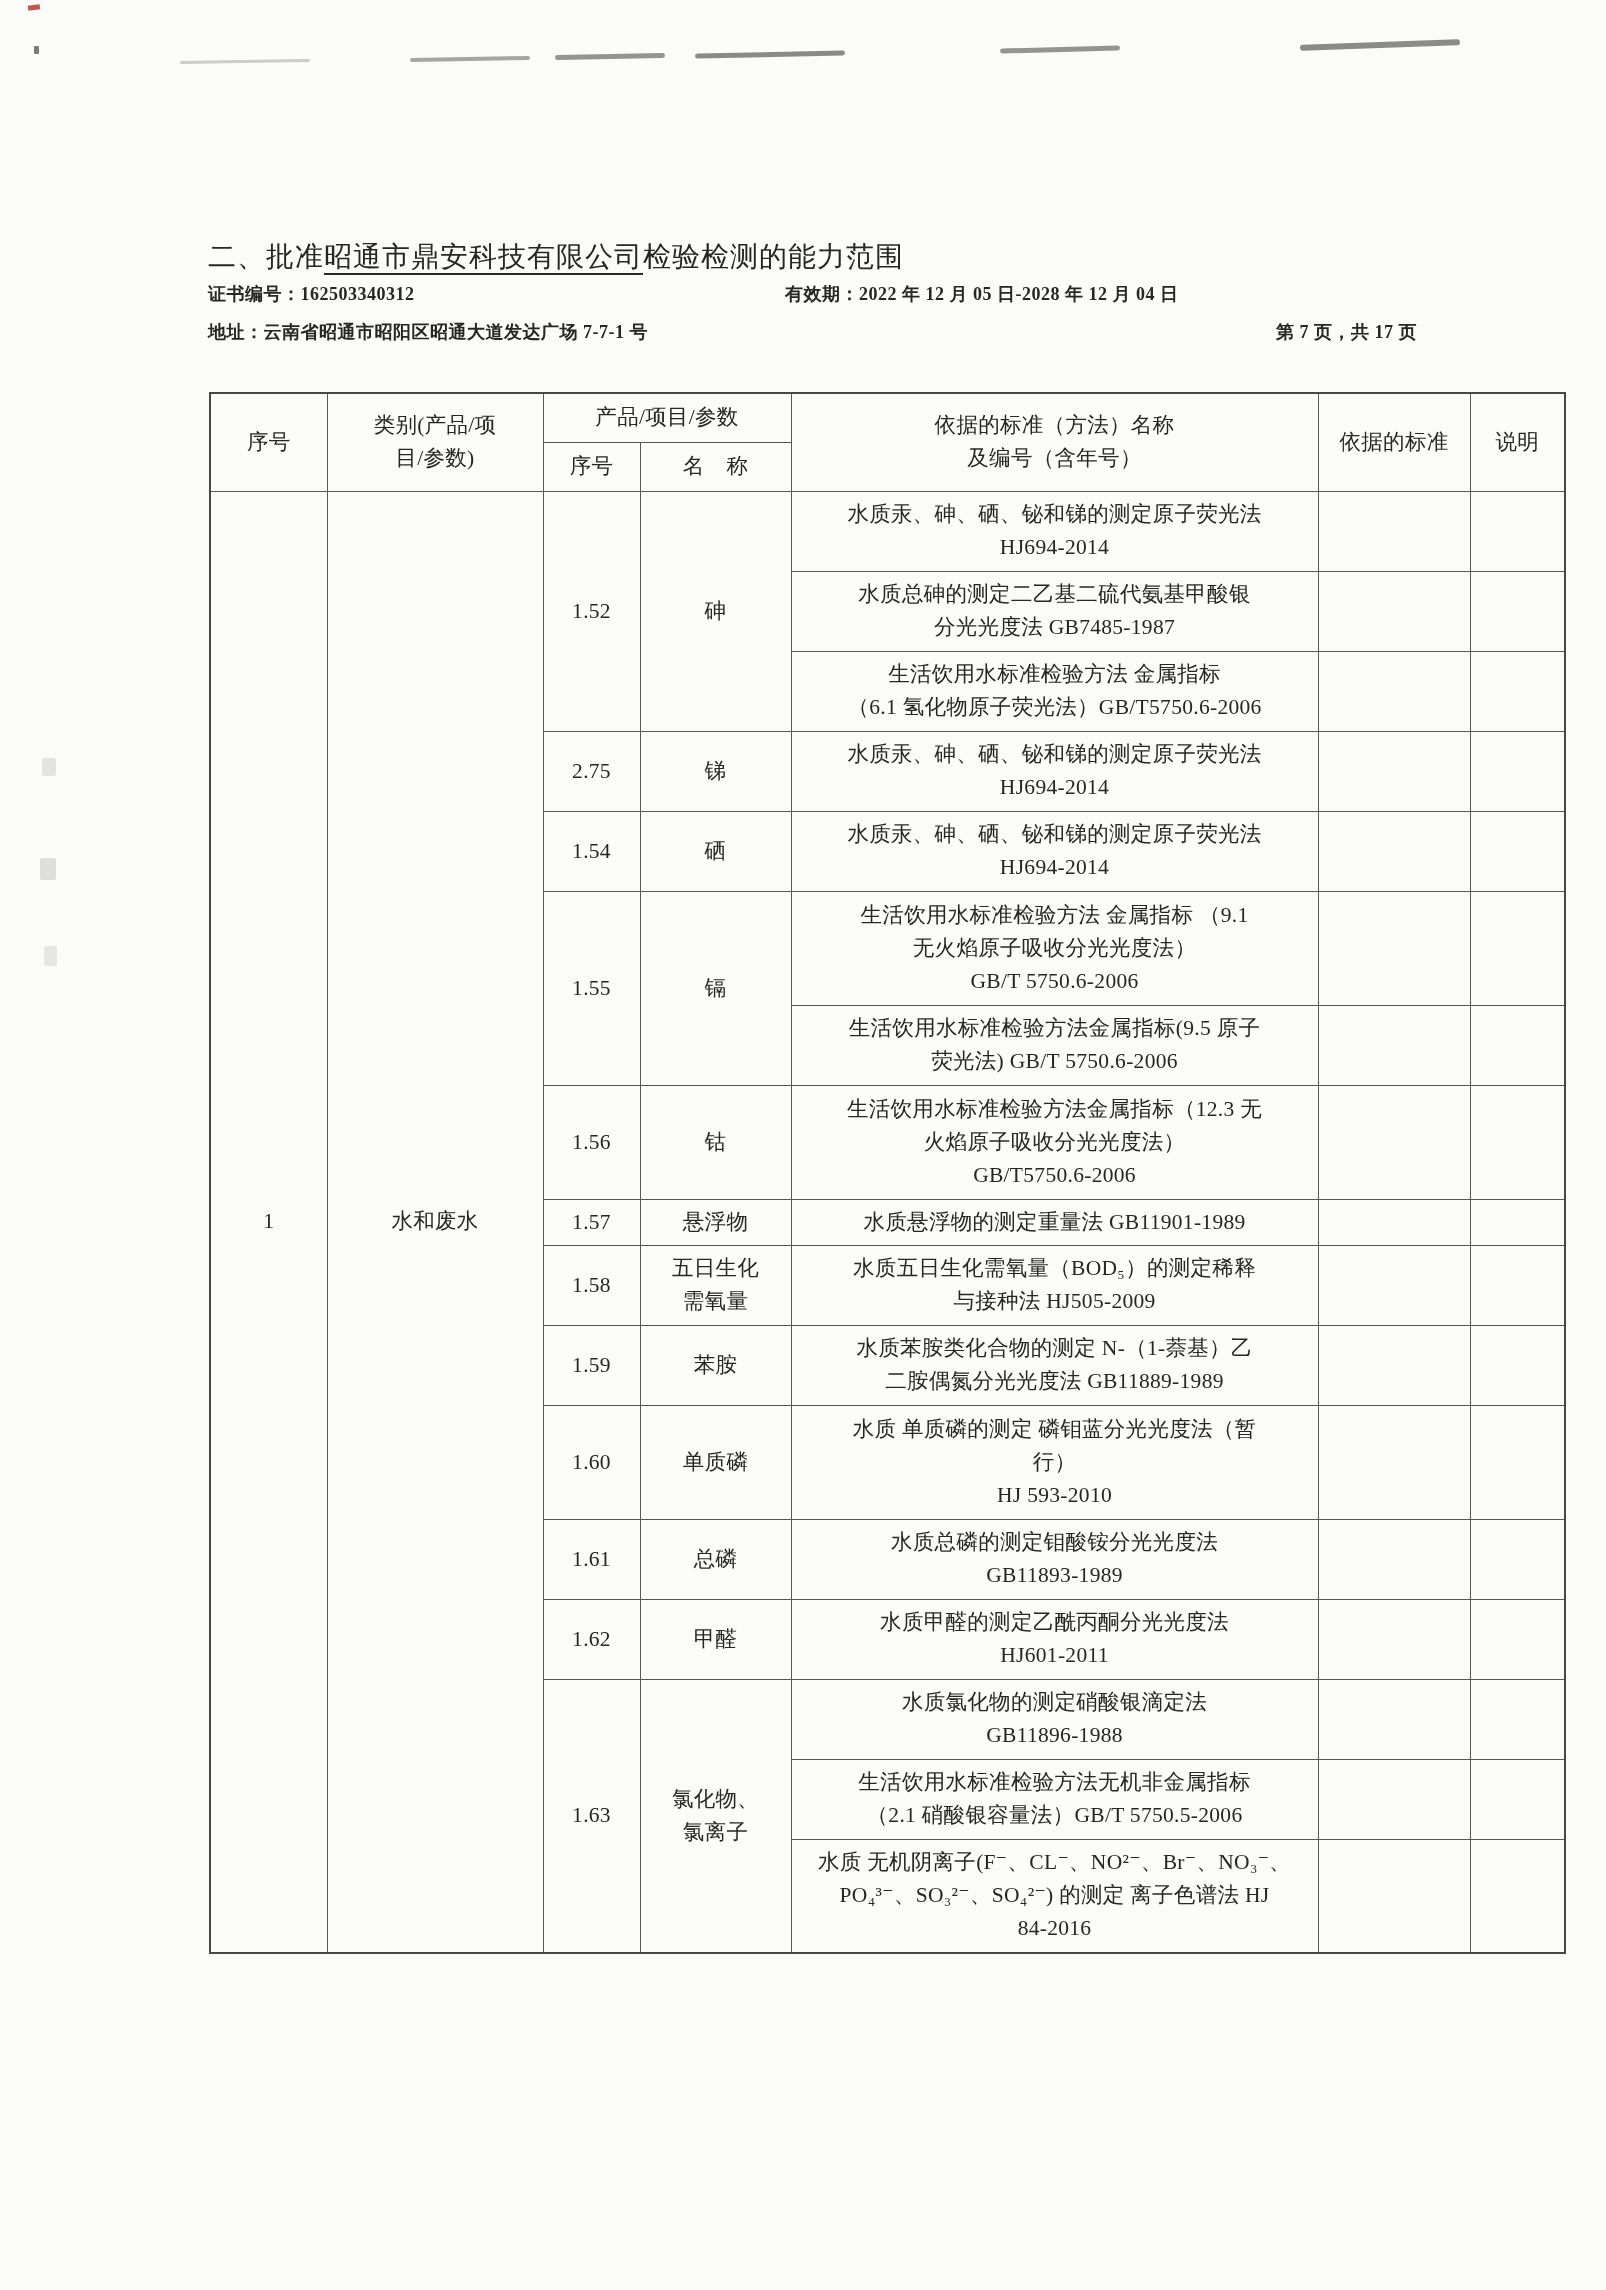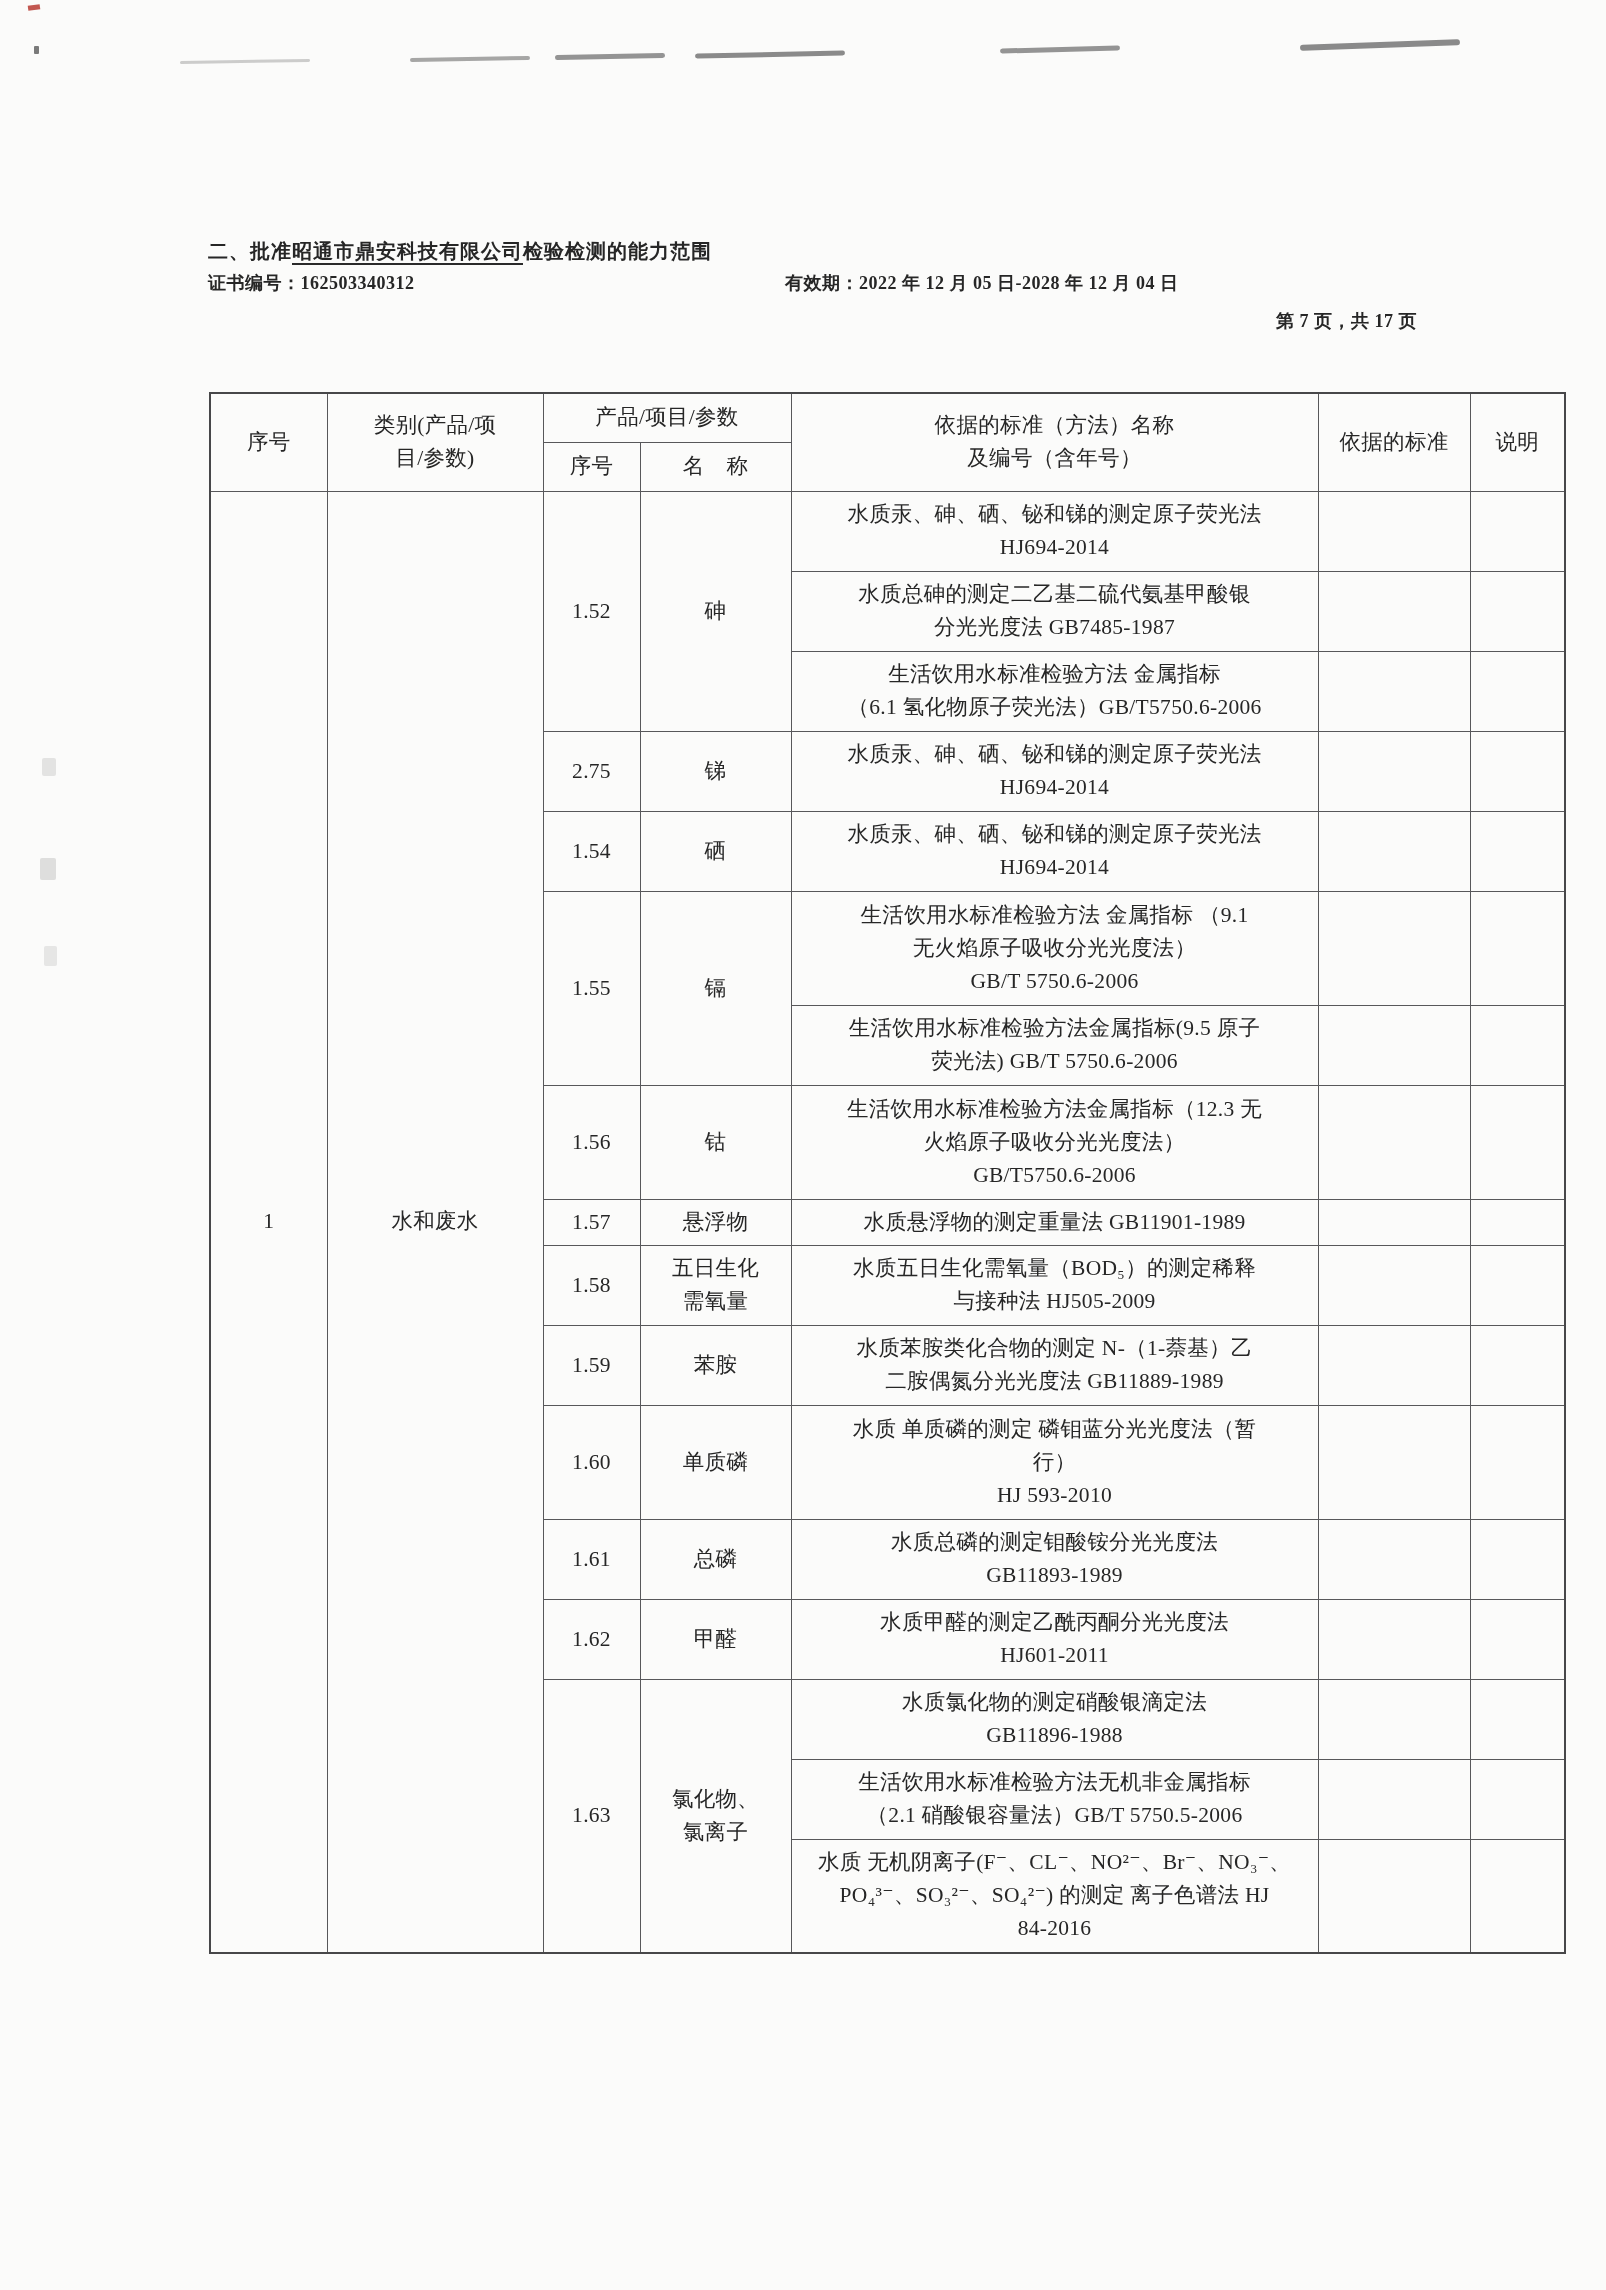--- a/index.html
+++ b/index.html
@@ -22,21 +22,21 @@
   .s3{left:555px;top:54px;width:110px;height:5px;opacity:.55;transform:rotate(-1.2deg);}
   .s4{left:695px;top:52px;width:150px;height:5px;opacity:.6;transform:rotate(-1.2deg);}
   .s5{left:1000px;top:47px;width:120px;height:5px;opacity:.55;transform:rotate(-1.5deg);}
   .s6{left:1300px;top:42px;width:160px;height:6px;opacity:.6;transform:rotate(-2deg);}
   .m1{left:42px;top:758px;width:14px;height:18px;background:#9a9a9a;opacity:.25;border-radius:2px;}
   .m2{left:40px;top:858px;width:16px;height:22px;background:#9a9a9a;opacity:.3;border-radius:2px;}
   .m3{left:44px;top:946px;width:13px;height:20px;background:#9a9a9a;opacity:.22;border-radius:2px;}
 
   
   .doc-head{position:absolute;left:208px;top:238px;width:1358px;}
-  .doc-title{font-size:20px;font-weight:bold;letter-spacing:1px;white-space:nowrap;}
+  .doc-title{font-size:28px;font-weight:normal;letter-spacing:1px;white-space:nowrap;}
   .doc-title .uline{border-bottom:2px solid #2a2a2a;padding-bottom:1px;}
   .info-line{position:relative;height:38px;font-size:18px;font-weight:bold;letter-spacing:.5px;}
   .info-line .l{position:absolute;left:0;top:6px;white-space:nowrap;}
   .info-line .r1{position:absolute;left:577px;top:6px;white-space:nowrap;}
   .info-line .r2{position:absolute;left:1068px;top:6px;white-space:nowrap;text-align:center;}
 
   
   table.cap{
     position:absolute;left:209px;top:392px;
     width:1355px;border-collapse:collapse;table-layout:fixed;
@@ -73,20 +73,21 @@
   <div class="artifact m2"></div>
   <div class="artifact m3"></div>
 
   <div class="doc-head">
     <div class="doc-title"><span>二、批准</span><span class="uline">昭通市鼎安科技有限公司</span><span>检验检测的能力范围</span></div>
     <div class="info-line">
       <span class="l">证书编号：162503340312</span>
       <span class="r1">有效期：2022 年 12 月 05 日-2028 年 12 月 04 日</span>
     </div>
     <div class="info-line">
+      <span class="l">地址：云南省昭通市昭阳区昭通大道发达广场 7-7-1 号</span>
       <span class="r2">第 7 页，共 17 页</span>
     </div>
   </div>
 
   <table class="cap">
     <colgroup>
       <col style="width:117px">
         <col style="width:216px">
         <col style="width:97px">
         <col style="width:151px">

